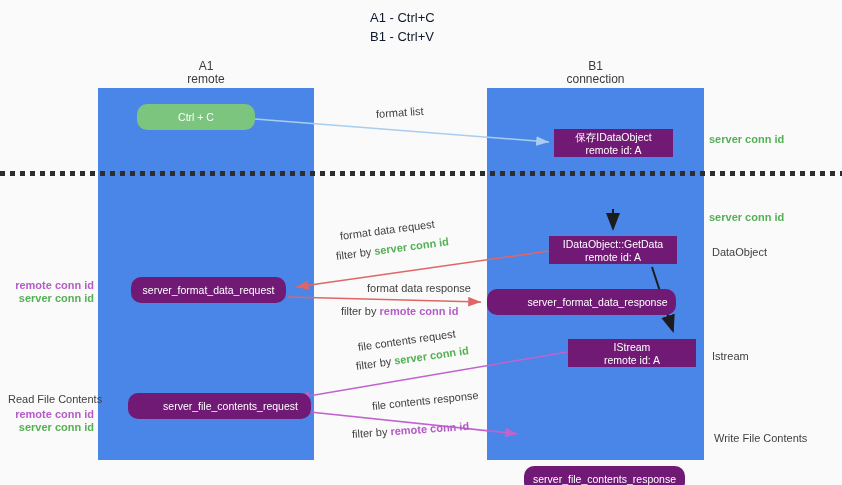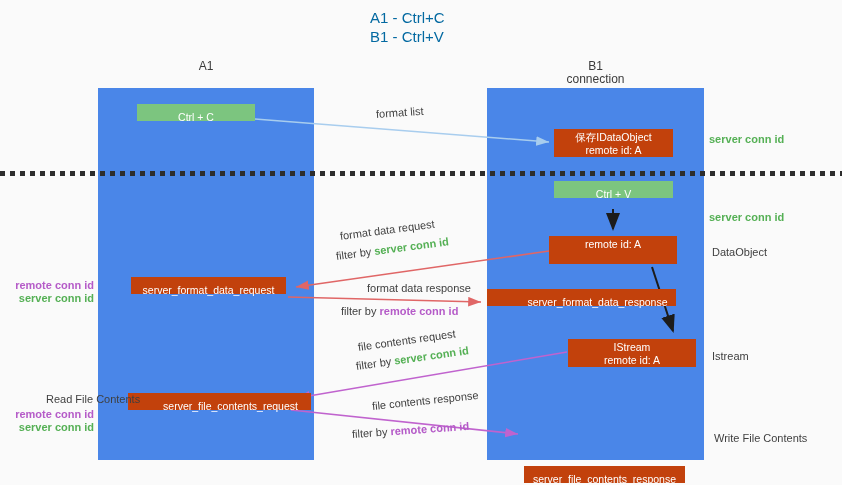--- a/index.html
+++ b/index.html
@@ -1,46 +1,47 @@
 <!DOCTYPE html>
 <html><head>
 <meta charset="utf-8">
 <style>
   html,body{margin:0;padding:0;}
   body{font-family:"Liberation Sans","DejaVu Sans",sans-serif;background:#fafafa;}
   .stage{position:relative;width:842px;height:485px;background:#fafafa;overflow:hidden;}
-  .title{position:absolute;left:370px;top:8px;font-size:15px;line-height:19px;color:#0369a1;}
+  .title{position:absolute;left:370px;top:8px;font-size:13px;line-height:19px;color:#0f172a;}
   .col-header{position:absolute;width:216px;text-align:center;font-size:12px;line-height:13px;color:#3b3b3b;}
   .lifeline{position:absolute;top:88px;width:216px;height:372px;background:#4a86e8;}
   .dotline{position:absolute;left:0;top:171px;width:842px;height:5px;
            background:repeating-linear-gradient(90deg,#2d2d2d 0 5px,transparent 5px 10px);}
   .node{position:absolute;color:#fff;text-align:center;font-size:10.5px;}
-  .node.single{line-height:26px;height:17px;}
+  .node.single{line-height:26px;height:26px;border-radius:10px;}
   .node.double{line-height:13px;padding-top:2px;height:26px;}
   .green{background:#7cc57f;}
-  .orange{background:#c2410c;}
+  .orange{background:#701a75;}
   .flow-label{position:absolute;font-size:11px;color:#3f3f3f;white-space:nowrap;transform-origin:left center;}
   .side-label{position:absolute;font-size:11px;color:#3f3f3f;white-space:nowrap;}
   .conn-green{color:#55b055;font-weight:bold;}
   .conn-purple{color:#b55bc8;font-weight:bold;}
   .left-conn{position:absolute;left:9px;width:85px;text-align:right;font-size:11px;line-height:12.5px;white-space:nowrap;}
   svg.arrows{position:absolute;left:0;top:0;pointer-events:none;}
 </style>
 </head>
 <body>
 
 <div class="stage">
 
   <div class="title">
     <div>A1 - Ctrl+C</div>
     <div>B1 - Ctrl+V</div>
   </div>
 
   <div class="col-header" style="left:98px;top:60px;">
     <div>A1</div>
+    <div>remote</div>
   </div>
   <div class="col-header" style="left:487px;top:60px;width:217px;">
     <div>B1</div>
     <div>connection</div>
   </div>
 
   <div class="lifeline" style="left:98px;"></div>
   <div class="lifeline" style="left:487px;width:217px;"></div>
 
   <div class="dotline"></div>
@@ -69,23 +70,23 @@
     <line x1="291" y1="410" x2="518" y2="434" stroke="#c063ce" stroke-width="1.6" marker-end="url(#mMag)"></line>
   </svg>
 
   <div class="node single green" style="left:137px;top:104px;width:118px;">Ctrl + C</div>
 
   <div class="node double orange" style="left:554px;top:129px;width:119px;">
     <div>保存IDataObject</div>
     <div>remote id: A</div>
   </div>
 
-  <div class="node single green" style="left:554px;top:181px;width:119px;">Ctrl + V</div>
 
   <div class="node double orange" style="left:549px;top:236px;width:128px;">
+    <div>IDataObject::GetData</div>
     <div>remote id: A</div>
   </div>
 
   <div class="node single orange" style="left:131px;top:277px;width:155px;">server_format_data_request</div>
 
   <div class="node single orange" style="left:487px;top:289px;width:157px;padding-left:32px;">server_format_data_response</div>
 
   <div class="node double orange" style="left:568px;top:339px;width:128px;">
     <div>IStream</div>
     <div>remote id: A</div>
@@ -120,19 +121,19 @@
   <div class="side-label conn-green" style="left:709px;top:133px;">server conn id</div>
   <div class="side-label conn-green" style="left:709px;top:211px;">server conn id</div>
   <div class="side-label" style="left:712px;top:246px;">DataObject</div>
   <div class="side-label" style="left:712px;top:350px;">Istream</div>
   <div class="side-label" style="left:714px;top:432px;">Write File Contents</div>
 
   <div class="left-conn" style="top:279px;">
     <div class="conn-purple">remote conn id</div>
     <div class="conn-green">server conn id</div>
   </div>
-  <div class="side-label" style="left:8px;top:393px;margin-left:38px;">Read File Contents</div>
+  <div class="side-label" style="left:8px;top:393px;">Read File Contents</div>
   <div class="left-conn" style="top:408px;">
     <div class="conn-purple">remote conn id</div>
     <div class="conn-green">server conn id</div>
   </div>
 
 </div>
 
 </body></html>

